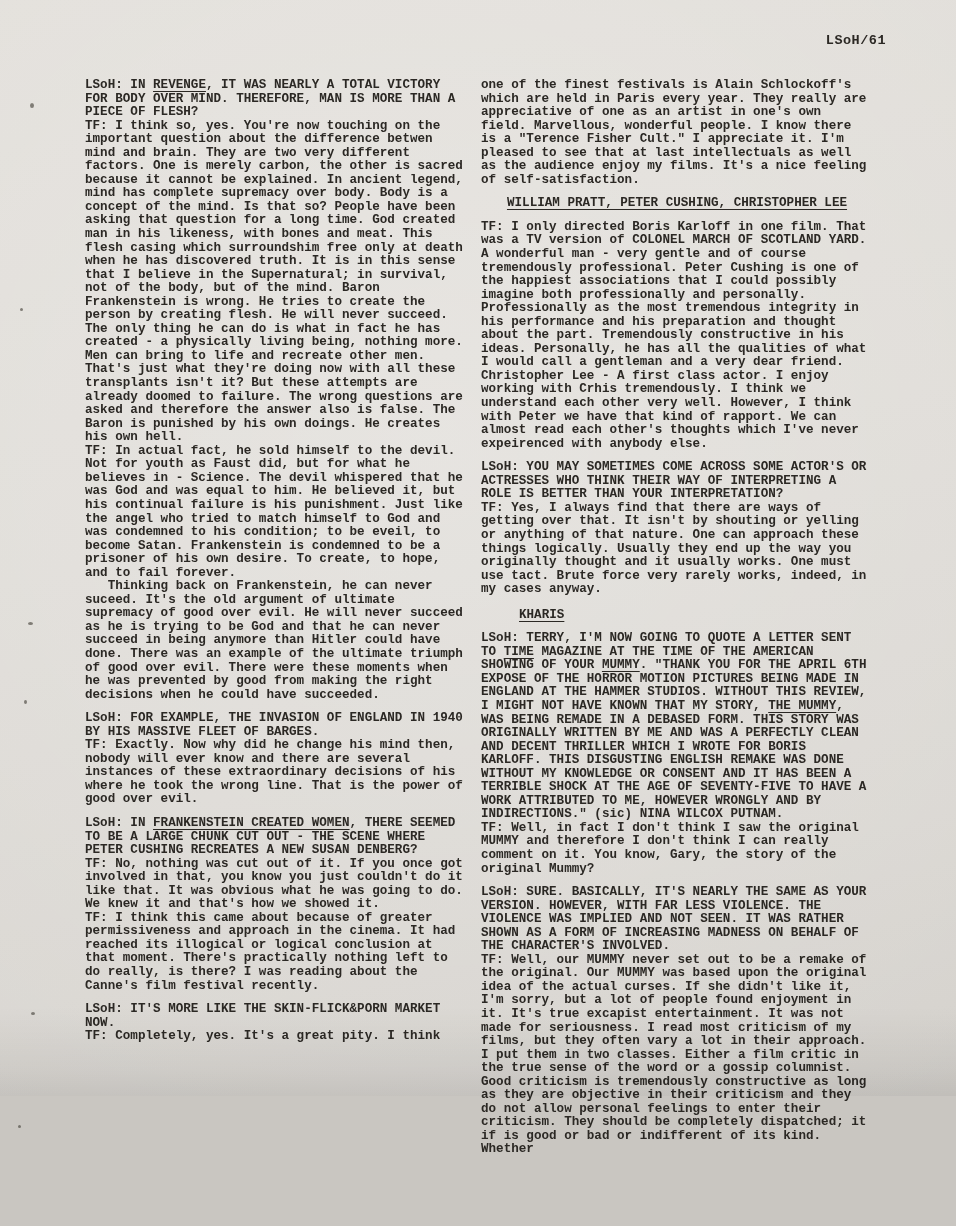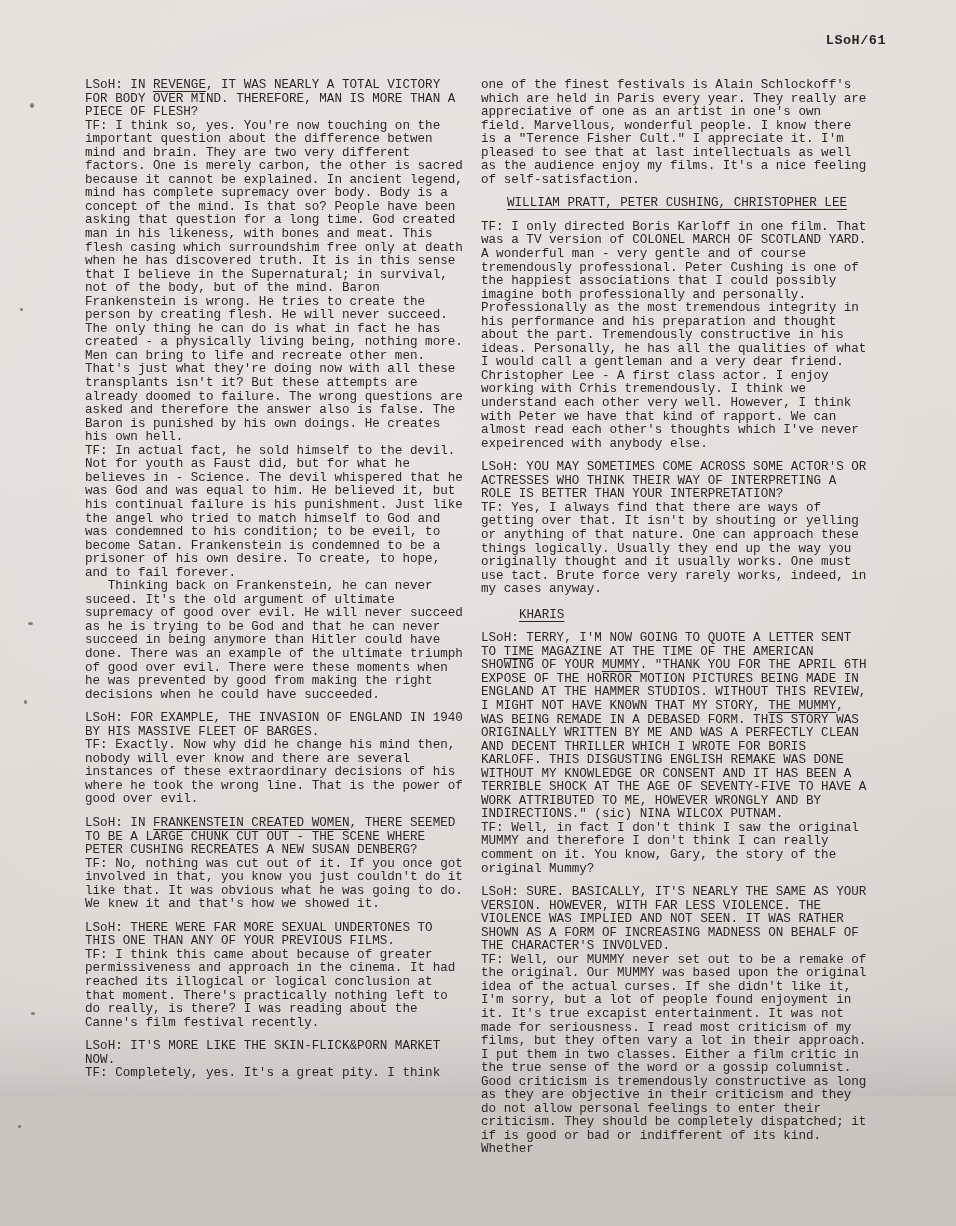--- a/index.html
+++ b/index.html
@@ -28,21 +28,21 @@
     top: 33px; right: 70px;
     font-size: 13.5px;
     font-weight: 700;
     letter-spacing: 0.5px;
   }
   .col {
     position: absolute;
     top: 79px;
     font-size: 12.6px;
     line-height: 13.55px;
-    font-weight: 400;
+    font-weight: 700;
     letter-spacing: 0;
     text-align: left;
     white-space: normal;
   }
   .col-left  { left: 85px;  width: 380px; }
   .col-right { left: 481px; width: 392px; }
   .block { margin: 0; }
   .block.gap { margin-top: 10px; }
   .block.indent-para { text-indent: 3ch; }
   .block.heading-center { text-align: center; margin-bottom: 3px; }
@@ -62,21 +62,20 @@
   <div class="page-number">LSoH/61</div>
   <div class="col col-left">
       <p class="block question"><span>LSoH: IN </span><span class="u">REVENGE</span><span>, IT WAS NEARLY A TOTAL VICTORY FOR BODY OVER MIND.  THEREFORE, MAN IS MORE THAN A PIECE OF FLESH?</span></p>
       <p class="block answer"><span>TF: I think so, yes.  You're now touching on the important question about the difference betwen mind and brain.  They are two very different factors.  One is merely carbon, the other is sacred because it cannot be explained.  In ancient legend, mind has complete supremacy over body.  Body is a concept of the mind.  Is that so?  People have been asking that question for a long time.  God created man in his likeness, with bones and meat.  This flesh casing which surroundshim free only at death when he has discovered truth.  It is in this sense that I believe in the Supernatural; in survival, not of the body, but of the mind.  Baron Frankenstein is wrong.  He tries to create the person by creating flesh.  He will never succeed.  The only thing he can do is what in fact he has created - a physically living being, nothing more.  Men can bring to life and recreate other men.  That's just what they're doing now with all these transplants isn't it?  But these attempts are already doomed to failure.  The wrong questions are asked and therefore the answer also is false.  The Baron is punished by his own doings.  He creates his own hell.</span></p>
       <p class="block answer"><span>TF: In actual fact, he sold himself to the devil.  Not for youth as Faust did, but for what he believes in - Science.  The devil whispered that he was God and was equal to him.  He believed it, but his continual failure is his punishment.  Just like the angel who tried to match himself to God and was condemned to his condition; to be eveil, to become Satan.  Frankenstein is condemned to be a prisoner of his own desire.  To create, to hope, and to fail forever.</span></p>
       <p class="block indent-para"><span>Thinking back on Frankenstein, he can never suceed.  It's the old argument of ultimate supremacy of good over evil.  He will never succeed as he is trying to be God and that he can never succeed in being anymore than Hitler could have done.  There was an example of the ultimate triumph of good over evil.  There were these moments when he was prevented by good from making the right decisions when he could have succeeded.</span></p>
       <p class="block question gap"><span>LSoH: FOR EXAMPLE, THE INVASION OF ENGLAND IN 1940 BY HIS MASSIVE FLEET OF BARGES.</span></p>
       <p class="block answer"><span>TF: Exactly.  Now why did he change his mind then, nobody will ever know and there are several instances of these extraordinary decisions of his where he took the wrong line.  That is the power of good over evil.</span></p>
       <p class="block question gap"><span>LSoH: IN </span><span class="u">FRANKENSTEIN CREATED WOMEN</span><span>, THERE SEEMED TO BE A LARGE CHUNK CUT OUT - THE SCENE WHERE PETER CUSHING RECREATES A NEW SUSAN DENBERG?</span></p>
       <p class="block answer"><span>TF: No, nothing was cut out of it.  If you once got involved in that, you know you just couldn't do it like that.  It was obvious what he was going to do.  We knew it and that's how we showed it.</span></p>
-      <p class="block question gap"><span>LSoH: THERE WERE FAR MORE SEXUAL UNDERTONES TO THIS ONE THAN ANY OF YOUR PREVIOUS FILMS.</span></p>
       <p class="block answer"><span>TF: I think this came about because of greater permissiveness and approach in the cinema.  It had reached its illogical or logical conclusion at that moment.  There's practically nothing left to do really, is there?  I was reading about the Canne's film festival recently.</span></p>
       <p class="block question gap"><span>LSoH: IT'S MORE LIKE THE SKIN-FLICK&amp;PORN MARKET NOW.</span></p>
       <p class="block answer"><span>TF: Completely, yes.  It's a great pity.  I think</span></p>
     </div>
   <div class="col col-right">
       <p class="block cont"><span>one of the finest festivals is Alain Schlockoff's which are held in Paris every year.  They really are appreciative of one as an artist in one's own field.  Marvellous, wonderful people.  I know there is a "Terence Fisher Cult."  I appreciate it.  I'm pleased to see that at last intellectuals as well as the audience enjoy my films.  It's a nice feeling of self-satisfaction.</span></p>
       <p class="block heading-center gap"><span class="u">WILLIAM PRATT, PETER CUSHING, CHRISTOPHER LEE</span></p>
       <p class="block answer gap"><span>TF: I only directed Boris Karloff in one film. That was a TV version of COLONEL MARCH OF SCOTLAND YARD.  A wonderful man - very gentle and of course tremendously professional.  Peter Cushing is one of the happiest associations that I could possibly imagine both professionally and personally.  Professionally as the most tremendous integrity in his performance and his preparation and thought about the part.  Tremendously constructive in his ideas.  Personally, he has all the qualities of what I would call a gentleman and a very dear friend.  Christopher Lee - A first class actor.  I enjoy working with Crhis tremendously.  I think we understand each other very well.  However, I think with Peter we have that kind of rapport. We can almost read each other's thoughts which I've never expeirenced with anybody else.</span></p>
       <p class="block question gap"><span>LSoH: YOU MAY SOMETIMES COME ACROSS SOME ACTOR'S OR ACTRESSES WHO THINK THEIR WAY OF INTERPRETING A ROLE IS BETTER THAN YOUR INTERPRETATION?</span></p>
       <p class="block answer"><span>TF: Yes, I always find that there are ways of getting over that.  It isn't by shouting or yelling or anything of that nature.  One can approach these things logically.  Usually they end up the way you originally thought and it usually works.  One must use tact.  Brute force very rarely works, indeed, in my cases anyway.</span></p>

